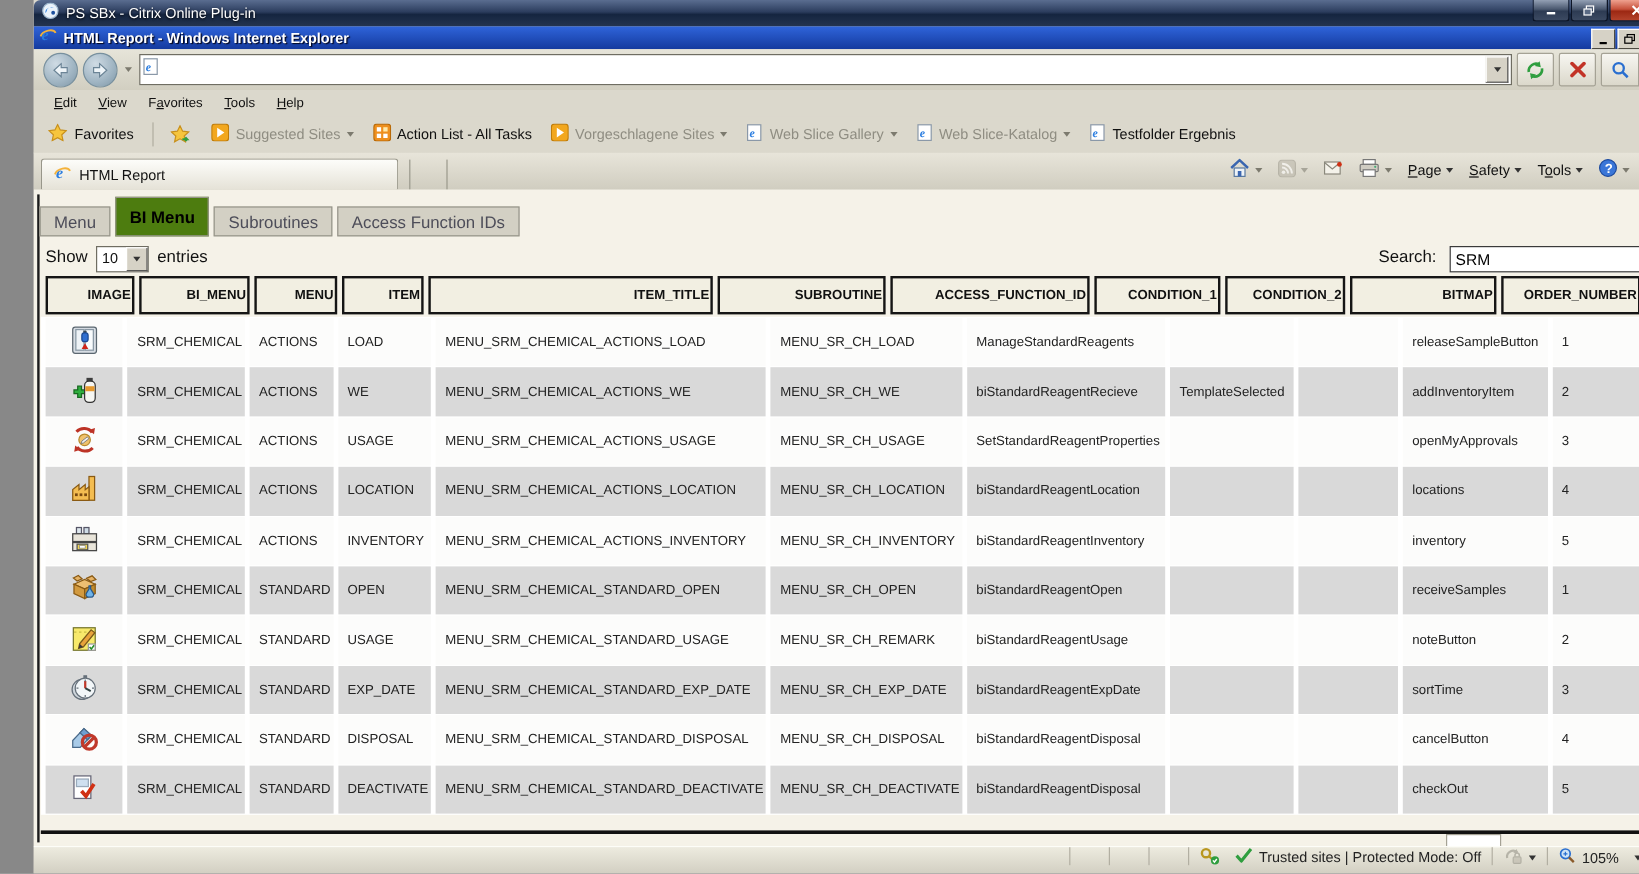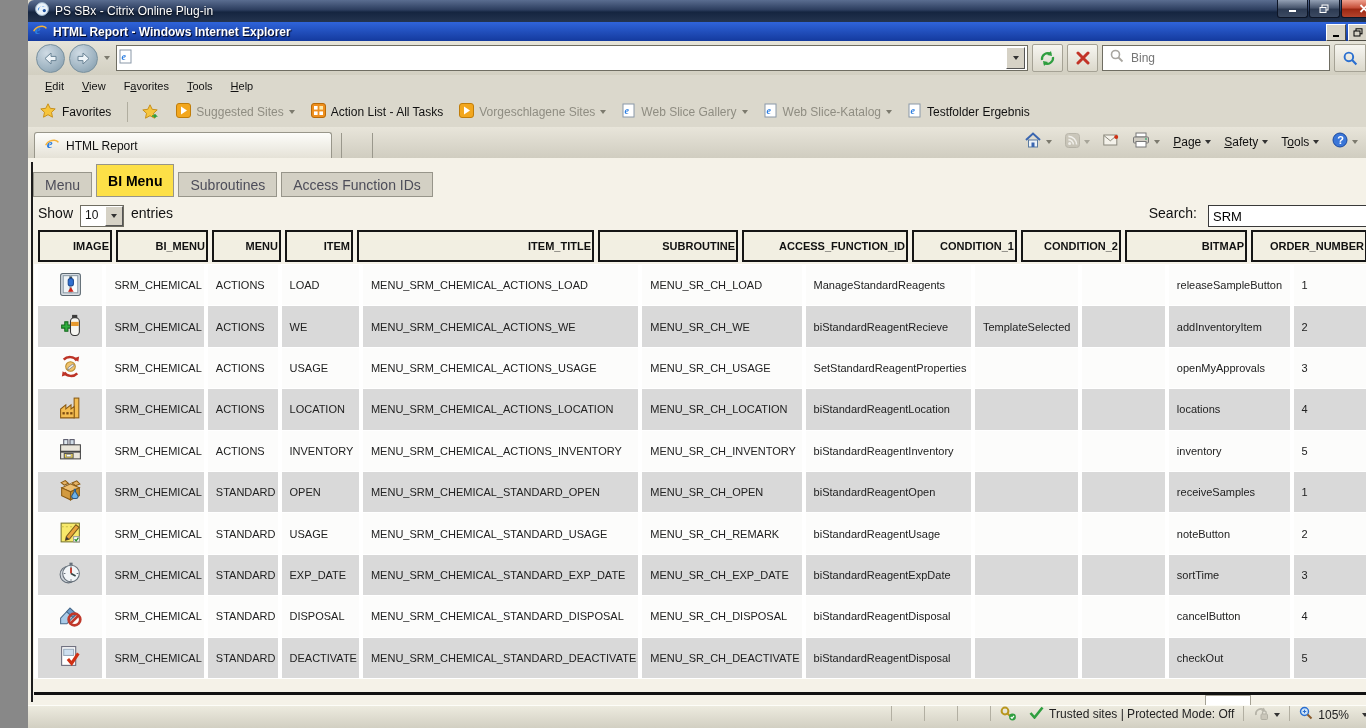--- a/index.html
+++ b/index.html
@@ -71,21 +71,21 @@
   .cmd{display:flex;align-items:center;gap:1px;padding:0 10px 4px 0;font-size:12px;color:#111;}
   .citem{display:flex;align-items:center;gap:4px;padding:3px 6px;white-space:nowrap;}
   .muted{opacity:.55;}
 
   
   .page{position:absolute;top:158px;left:0;width:1366px;height:548px;background:#f5f2e8;}
   .lrule{position:absolute;left:3px;top:4px;height:540px;width:2px;background:#1c1c1c;}
   .ptabs{position:absolute;left:5px;top:6px;display:flex;align-items:flex-end;}
   .ptab{height:23px;display:flex;align-items:center;padding:0 11px;background:#d3d0c4;
     border:1px solid #97958a;margin-right:4px;font-size:14px;color:#4d4d59;}
-  .ptab.active{height:31px;background:#fde047;font-weight:bold;color:#000;}
+  .ptab.active{height:31px;background:#4d7c0f;font-weight:bold;color:#000;}
   .controls{position:absolute;left:10px;top:47px;width:1330px;display:flex;
     font-size:14px;color:#111;gap:7px;}
   .sel{width:42px;height:20px;background:#fff;border:1px solid #6f6d62;display:flex;}
   .sel-val{flex:1;font-size:12px;padding:2px 0 0 4px;}
   .sel-btn{width:16px;background:#d6d2c6;border:1px solid;border-color:#fff #555 #555 #fff;
     display:flex;align-items:center;justify-content:center;}
   .flex1{flex:1;}
   .searchbox{width:150px;height:18px;border:1px solid #3a3a3a;background:#fff;
     font:13px "Liberation Sans",sans-serif;padding:1px 4px;outline:none;}
 
@@ -212,27 +212,20 @@
           <path d="M12 1 l1 5 -5-1 Z" fill="#2f9e3f"></path>
           <path d="M14 7 a6 6 0 0 1-9 6" fill="none" stroke="#2f9e3f" stroke-width="2.2"></path>
           <path d="M5 16 l-1-5 5 1 Z" fill="#2f9e3f"></path>
         </svg>
       </span>
     <span class="toolbtn">
         <svg width="14" height="14" viewBox="0 0 14 14">
           <path d="M2 2 L12 12 M12 2 L2 12" stroke="#c23327" stroke-width="3" stroke-linecap="round"></path>
         </svg>
       </span>
-    <span class="bing">
-      <span><svg width="14" height="14" viewBox="0 0 14 14">
-            <circle cx="5.5" cy="5.5" r="4" fill="none" stroke="#a8a6a0" stroke-width="1.6"></circle>
-            <path d="M8.5 8.5 L12.5 12.5" stroke="#a8a6a0" stroke-width="1.8"></path>
-          </svg></span>
-      <input placeholder="Bing" style="">
-    </span>
     <span class="sbtn2">
         <svg width="15" height="15" viewBox="0 0 14 14">
           <circle cx="5.5" cy="5.5" r="4" fill="none" stroke="#2a6fd0" stroke-width="1.8"></circle>
           <path d="M8.5 8.5 L12.5 12.5" stroke="#2a6fd0" stroke-width="2"></path>
         </svg>
       </span>
     <span class="sbtn2c">
         <span class="tri"></span>
       </span>
   </div>

